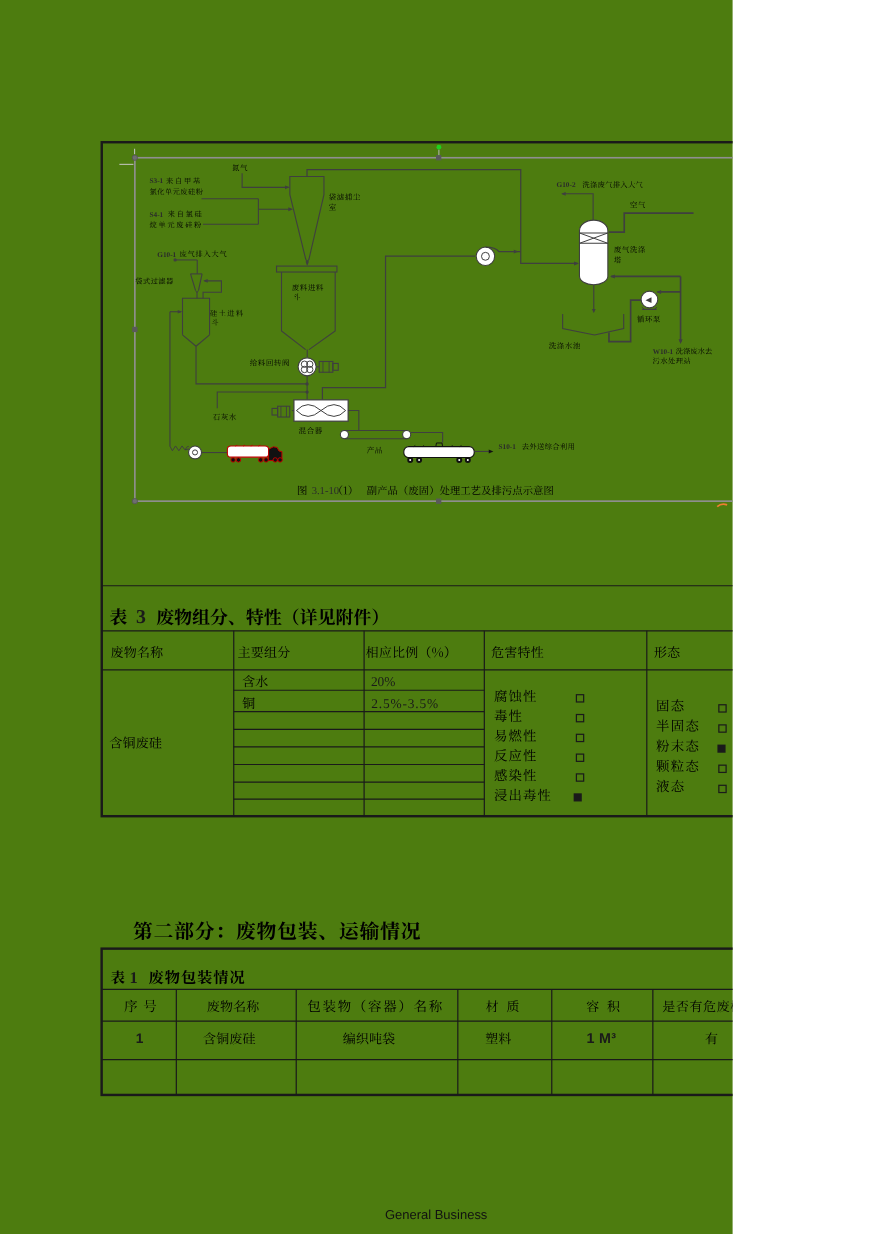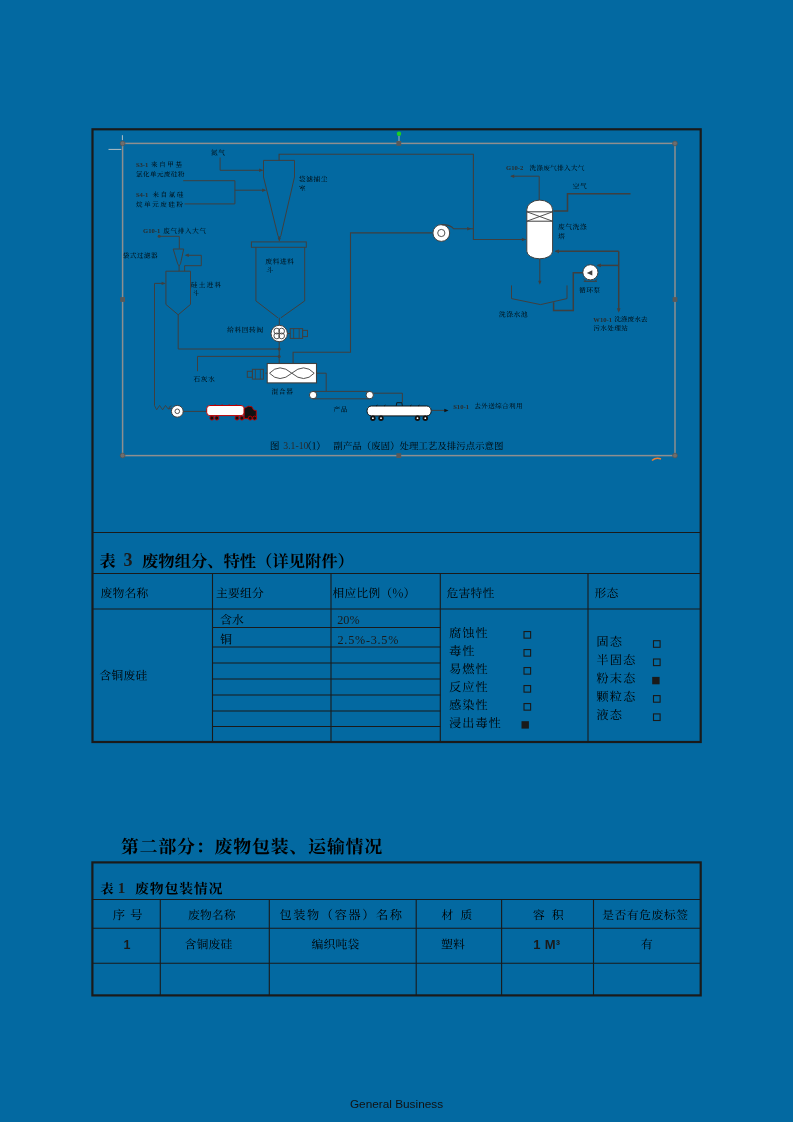--- a/index.html
+++ b/index.html
@@ -1,15 +1,15 @@
 <!DOCTYPE html>
 <html><head><meta charset="utf-8">
 <style>
 html,body{margin:0;padding:0;background:#fff;}
-#pg{position:relative;width:793px;height:1122px;background:#0369a1;overflow:hidden;}
+#pg{position:relative;width:666px;height:1122px;background:#4d7c0f;overflow:hidden;}
 </style></head>
 <body>
 <div id="pg">
 <svg width="793" height="1122" viewBox="0 0 793 1122">
 <defs>
         <path id="r25" d="M193 291Q155 291 121 314Q87 337 66 386Q45 436 45 514Q45 594 66 643Q87 693 121 715Q155 738 193 738Q231 738 265 715Q298 693 319 643Q340 594 340 514Q340 436 319 386Q298 337 265 314Q231 291 193 291ZM193 316Q215 316 234 333Q253 350 265 394Q276 437 276 514Q276 592 265 635Q253 678 234 695Q215 712 193 712Q172 712 152 695Q133 678 121 635Q110 592 110 514Q110 437 121 394Q133 350 152 333Q172 316 193 316ZM731 -10Q693 -10 659 13Q625 36 604 85Q583 134 583 214Q583 293 604 342Q625 391 659 414Q693 437 731 437Q770 437 803 414Q836 391 857 342Q878 293 878 214Q878 134 857 85Q836 36 803 13Q770 -10 731 -10ZM731 16Q752 16 771 33Q790 50 802 93Q815 136 815 214Q815 291 802 334Q790 377 771 394Q752 411 731 411Q710 411 691 394Q671 377 659 334Q647 291 647 214Q647 136 659 93Q671 50 691 33Q710 16 731 16ZM220 -28 194 -10 702 728 728 709Z"></path>
         <path id="r31" d="M75 0V28L220 43H292L427 27V-1ZM211 0Q214 115 214 230V677L70 653V683L285 738L300 727L296 569V230Q296 173 297 115Q298 57 299 0Z"></path>
         <path id="r4E3B" d="M109 605H769L820 669Q820 669 830 661Q840 654 854 642Q869 631 885 617Q901 603 915 591Q911 575 889 575H118ZM151 318H729L779 380Q779 380 789 373Q798 366 812 354Q826 343 842 330Q857 316 871 304Q870 297 863 293Q855 289 844 289H159ZM42 -6H813L865 59Q865 59 875 51Q884 43 899 32Q914 20 931 7Q947 -7 961 -20Q957 -35 934 -35H51ZM465 605H533V-20H465ZM352 837Q425 823 472 801Q520 780 546 755Q573 730 582 707Q591 685 587 668Q582 651 568 646Q553 640 532 650Q517 681 485 715Q453 748 416 778Q378 808 342 827Z"></path>
         <path id="r4EA7" d="M159 454V478L236 444H223V326Q223 282 218 229Q213 177 196 121Q179 66 143 14Q108 -38 48 -81L36 -69Q91 -8 117 58Q143 125 151 193Q159 261 159 325V444ZM840 503Q840 503 848 496Q857 489 871 478Q885 468 900 455Q916 443 928 431Q926 423 920 419Q913 415 902 415H200V444H792ZM760 630Q758 621 749 615Q739 610 723 609Q708 581 686 548Q664 516 639 483Q615 451 590 422H570Q587 455 603 495Q620 536 634 577Q649 619 659 654ZM308 658Q356 632 383 605Q411 578 423 553Q434 528 433 507Q433 486 423 474Q413 462 398 461Q383 461 366 475Q365 504 353 536Q342 568 327 598Q312 629 296 652ZM869 758Q869 758 878 751Q886 744 900 733Q914 723 929 711Q944 698 957 686Q953 670 930 670H63L54 700H822ZM424 850Q473 841 502 824Q531 807 544 789Q558 770 559 753Q560 736 552 724Q545 712 531 710Q517 708 500 719Q494 752 467 786Q441 821 414 842Z"></path>
         <path id="r4F8B" d="M280 758H545L591 817Q591 817 600 810Q608 803 622 792Q635 781 650 768Q665 756 677 745Q674 729 650 729H288ZM670 712 766 701Q764 691 756 685Q749 678 731 676V155Q731 151 723 146Q715 140 704 137Q693 133 682 133H670ZM393 757H458V741Q437 597 385 475Q334 352 240 252L226 264Q275 333 308 412Q340 491 361 579Q382 666 393 757ZM336 430Q389 415 421 395Q453 375 469 355Q484 335 487 318Q489 300 482 289Q475 277 461 275Q447 274 431 284Q424 307 407 332Q389 357 367 381Q346 406 326 423ZM849 829 948 818Q946 808 938 800Q929 793 911 791V17Q911 -9 904 -29Q898 -49 876 -61Q854 -74 807 -79Q805 -64 800 -52Q794 -40 783 -31Q771 -23 750 -17Q729 -12 693 -7V9Q693 9 710 8Q727 6 751 5Q774 3 795 2Q816 1 824 1Q838 1 844 6Q849 11 849 23ZM397 576H569V547H387ZM546 576H536L574 616L645 552Q639 545 631 543Q623 540 607 538Q594 450 571 364Q549 278 510 198Q472 118 412 50Q352 -19 262 -73L250 -59Q324 -3 376 69Q428 141 462 223Q497 306 516 395Q536 484 546 576ZM138 543 167 581 231 558Q229 551 221 546Q214 542 201 540V-57Q201 -59 192 -64Q184 -69 173 -73Q161 -78 150 -78H138ZM199 838 299 809Q294 788 262 788Q237 702 204 619Q170 536 130 463Q90 390 45 334L31 343Q64 405 96 486Q127 567 154 657Q181 748 199 838Z"></path>

